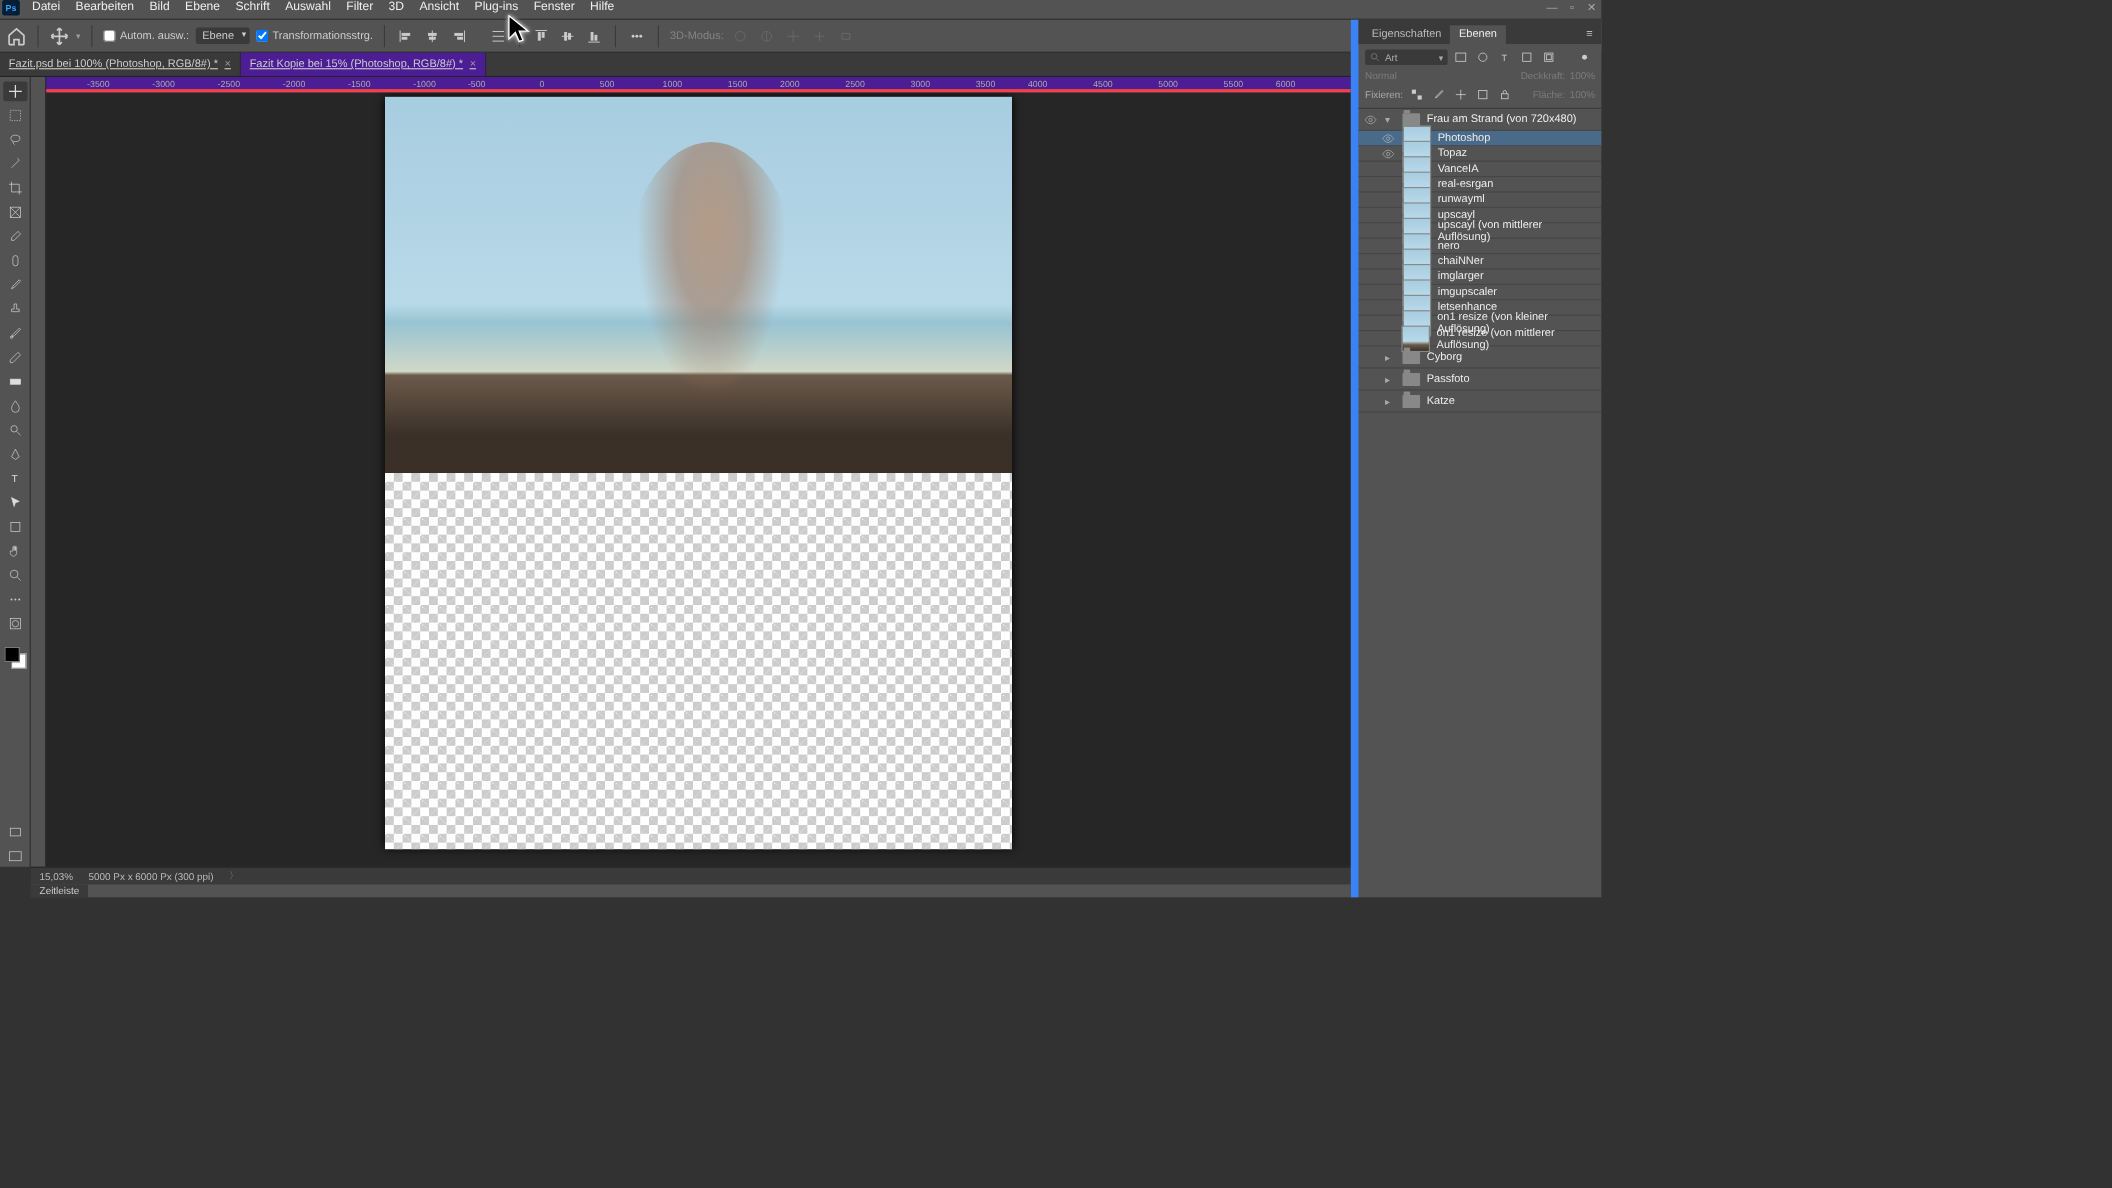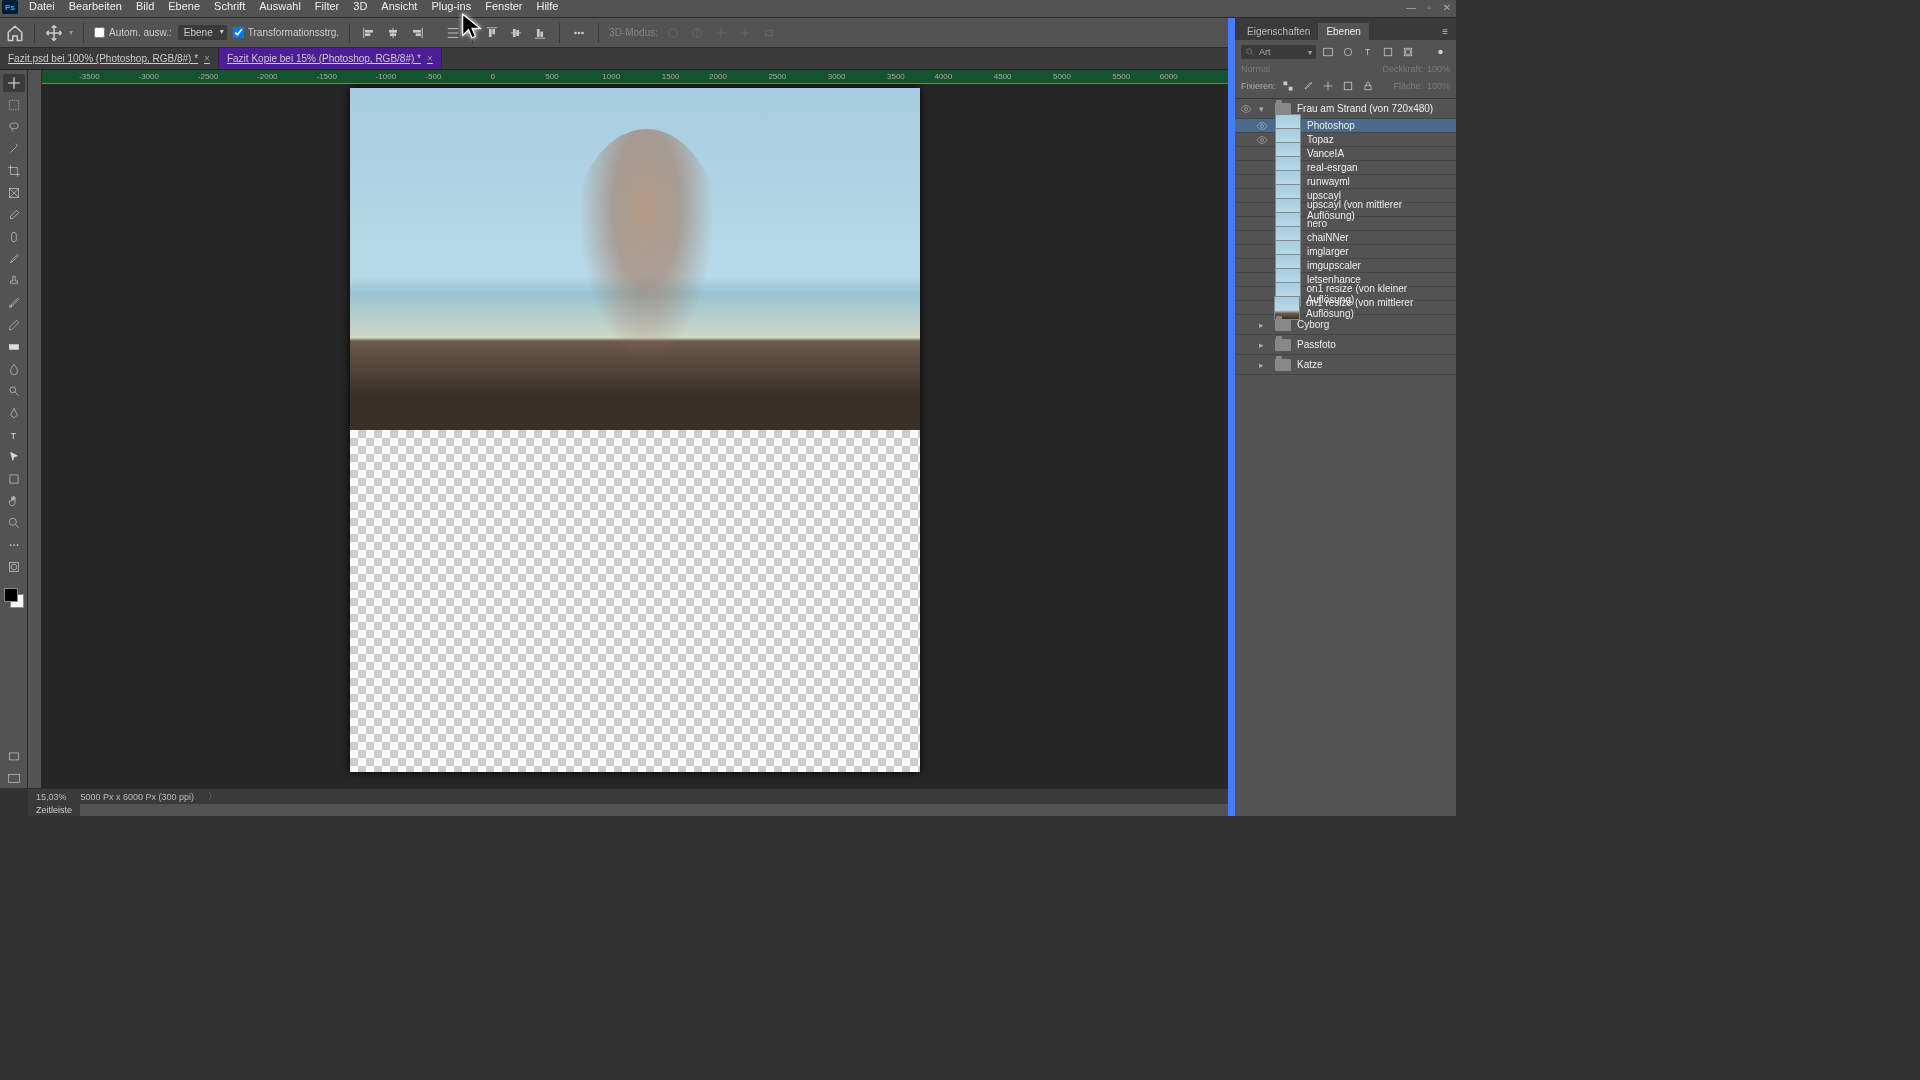--- a/index.html
+++ b/index.html
@@ -35,21 +35,21 @@
 .toolbar { width: 28px; background: #535353; border-right: 1px solid #2a2a2a; display: flex; flex-direction: column; align-items: center; padding-top: 4px; gap: 4px; }
 .toolbar .tool { width: 22px; height: 18px; display: flex; align-items: center; justify-content: center; color: #ccc; border-radius: 2px; }
 .toolbar .tool.sel { background: #3a3a3a; }
 .toolbar .tool svg { width: 14px; height: 14px; }
 .toolbar .swatch { margin-top: 8px; width: 20px; height: 20px; position: relative; }
 .toolbar .swatch .fg { position: absolute; top: 0; left: 0; width: 14px; height: 14px; background: #000; border: 1px solid #888; }
 .toolbar .swatch .bg { position: absolute; bottom: 0; right: 0; width: 14px; height: 14px; background: #fff; border: 1px solid #888; }
 
 .rulerV { width: 14px; background: #535353; border-right: 1px solid #2a2a2a; }
 .canvasWrap { flex: 1; position: relative; background: #262626; }
-.rulerH { position: absolute; top: 0; left: 0; right: 0; height: 14px; background: #14532d; border-bottom: 1px solid #ef4444; display: flex; text-align: right; }
+.rulerH { position: absolute; top: 0; left: 0; right: 0; height: 14px; background: #4c1d95; border-bottom: 3px solid #ef4444; display: flex; text-align: right; }
 .rulerH .tick { position: absolute; top: 2px; font-size: 8px; color: #aaa; transform: translateX(-50%); }
 .canvas { position: absolute; top: 14px; left: 0; right: 0; bottom: 0; overflow: hidden; }
 .doc { position: absolute; left: 50%; top: 4px; transform: translateX(-50%); width: 570px; height: 684px; box-shadow: 0 0 8px #000; }
 .docTop { width: 100%; height: 50%; background: linear-gradient(180deg,#a7cde0 0%,#b8d9e8 55%,#98c3d2 60%,#d0d8c8 73%, #6b5a4a 74%, #3a3028 90%); position: relative; }
 .docTop::after { content:""; position:absolute; left:38%; top:12%; width:28%; height:76%; background: radial-gradient(ellipse at 50% 30%, rgba(180,140,110,0.8) 0%, rgba(160,120,95,0.6) 30%, transparent 60%); border-radius: 50% 50% 40% 40%; }
 .docBot { width: 100%; height: 50%; background-image:
   linear-gradient(45deg,#ccc 25%,transparent 25%),
   linear-gradient(-45deg,#ccc 25%,transparent 25%),
   linear-gradient(45deg,transparent 75%,#ccc 75%),
   linear-gradient(-45deg,transparent 75%,#ccc 75%);

